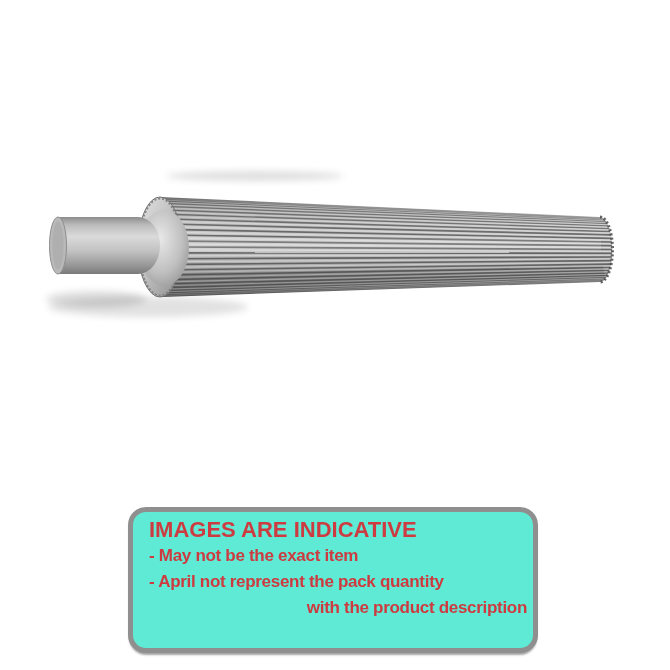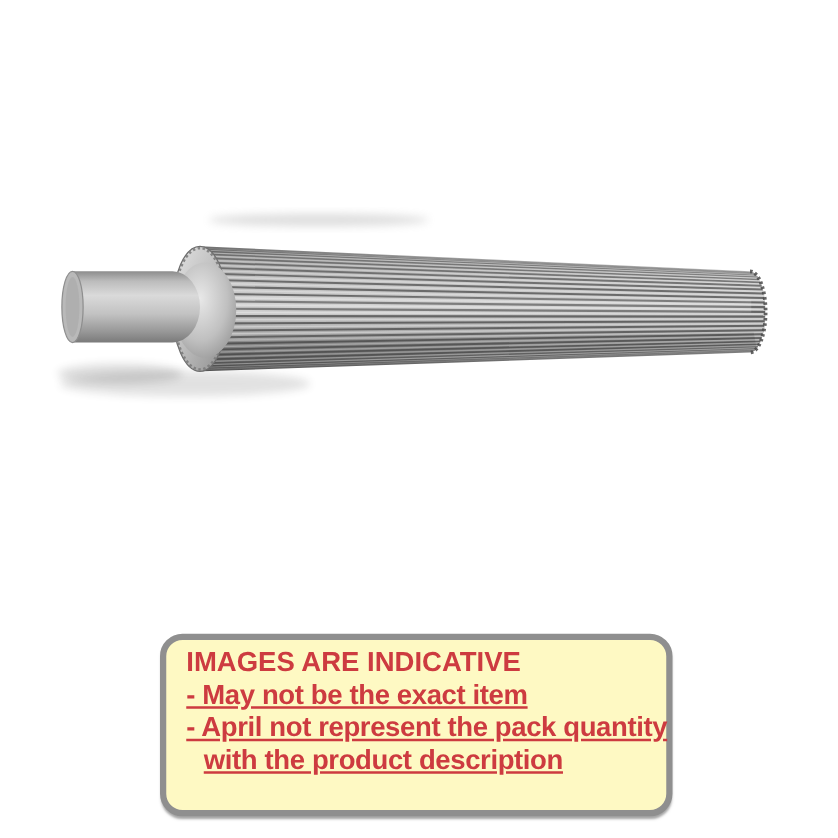--- a/index.html
+++ b/index.html
@@ -11,45 +11,45 @@
     font-family:"Liberation Sans",sans-serif;
   }
   .photo{
     position:absolute;
     left:0;top:0;
   }
   .notice-box{
     position:absolute;
     left:128px;top:507px;
     width:410px;height:146px;
-    background:#fef9c3;
+    background:#5eead4;
     border:5px solid #8f8f8f;
     border-radius:18px;
     box-sizing:border-box;
     padding:5px 6px 0 16px;
     box-shadow:0 3px 2px -1px rgba(90,90,90,0.55);
   }
   .notice-title{
     font-weight:bold;
     font-size:22px;
     line-height:26px;
     color:#cd3b40;
     white-space:nowrap;
   }
   .notice-line{
     font-weight:bold;
-    font-size:22px;
+    font-size:17px;
     line-height:26px;
     letter-spacing:-0.3px;
     color:#cd3b40;
     white-space:nowrap;
-    text-decoration:underline;
   }
   .notice-line.cont{
     padding-left:14px;
+    text-align:right;
   }
 </style>
 </head>
 <body>
 
 <svg class="photo" width="670" height="460" viewBox="0 0 670 460" aria-label="product photo">
   <defs>
     <linearGradient id="bodyGrad" x1="0" y1="0" x2="0" y2="1">
       <stop offset="0" stop-color="#6f6f6f"></stop>
       <stop offset="0.08" stop-color="#a3a3a3"></stop>

